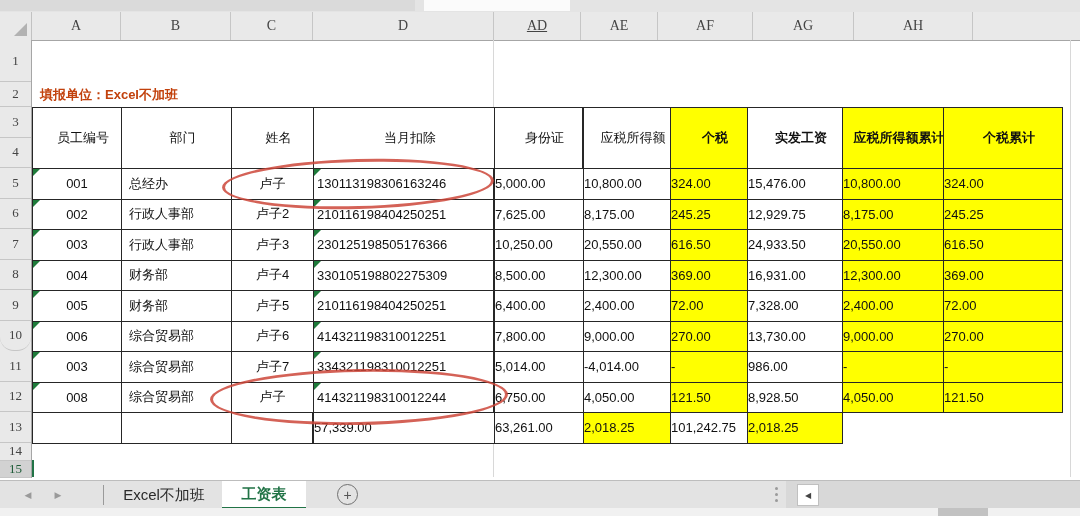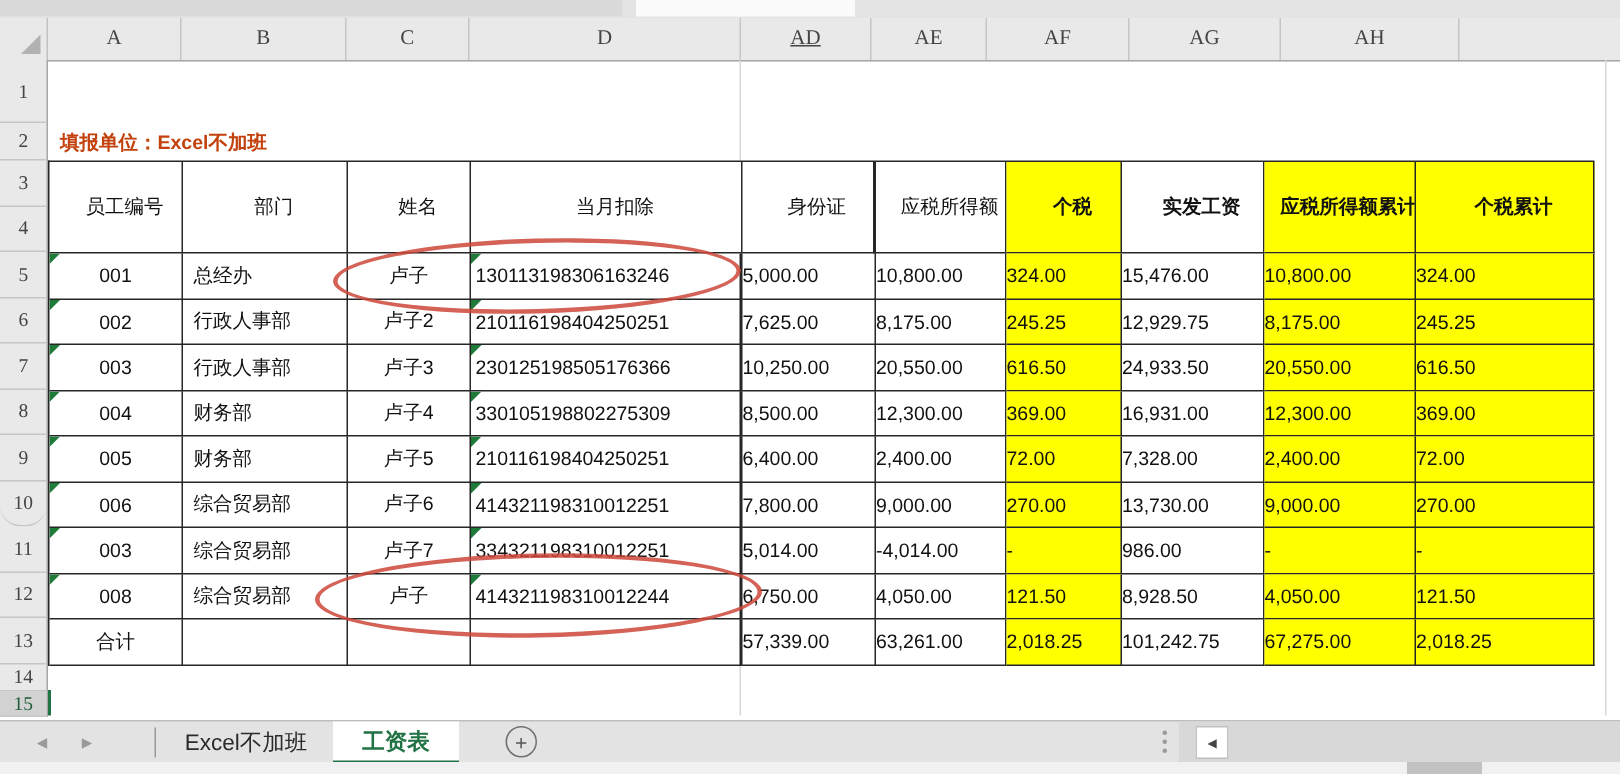--- a/index.html
+++ b/index.html
@@ -418,46 +418,40 @@
       </div>
       <div class="cell a-num">
         <span>8,928.50</span>
       </div>
       <div class="cell a-num yellow">
         <span>4,050.00</span>
       </div>
       <div class="cell a-num yellow">
         <span>121.50</span>
       </div>
-      <div class="cell a-center">
-        <span>合计</span>
-      </div>
       <div class="cell a-left">
         <span></span>
       </div>
       <div class="cell a-center">
         <span></span>
       </div>
       <div class="cell a-id thick-right">
         <span></span>
       </div>
       <div class="cell a-num">
         <span>57,339.00</span>
       </div>
       <div class="cell a-num">
         <span>63,261.00</span>
       </div>
       <div class="cell a-num yellow">
         <span>2,018.25</span>
       </div>
       <div class="cell a-num">
         <span>101,242.75</span>
-      </div>
-      <div class="cell a-num yellow">
-        <span>67,275.00</span>
       </div>
       <div class="cell a-num yellow">
         <span>2,018.25</span>
       </div>
     </div>
 
   <div class="red-ellipse" style="left:222px;top:159px;width:266px;height:44px;transform:rotate(-1.5deg)"></div>
   <div class="red-ellipse" style="left:210px;top:369px;width:292px;height:50px;transform:rotate(-1deg)"></div>
 
   <div class="active-cell-edge"></div>

